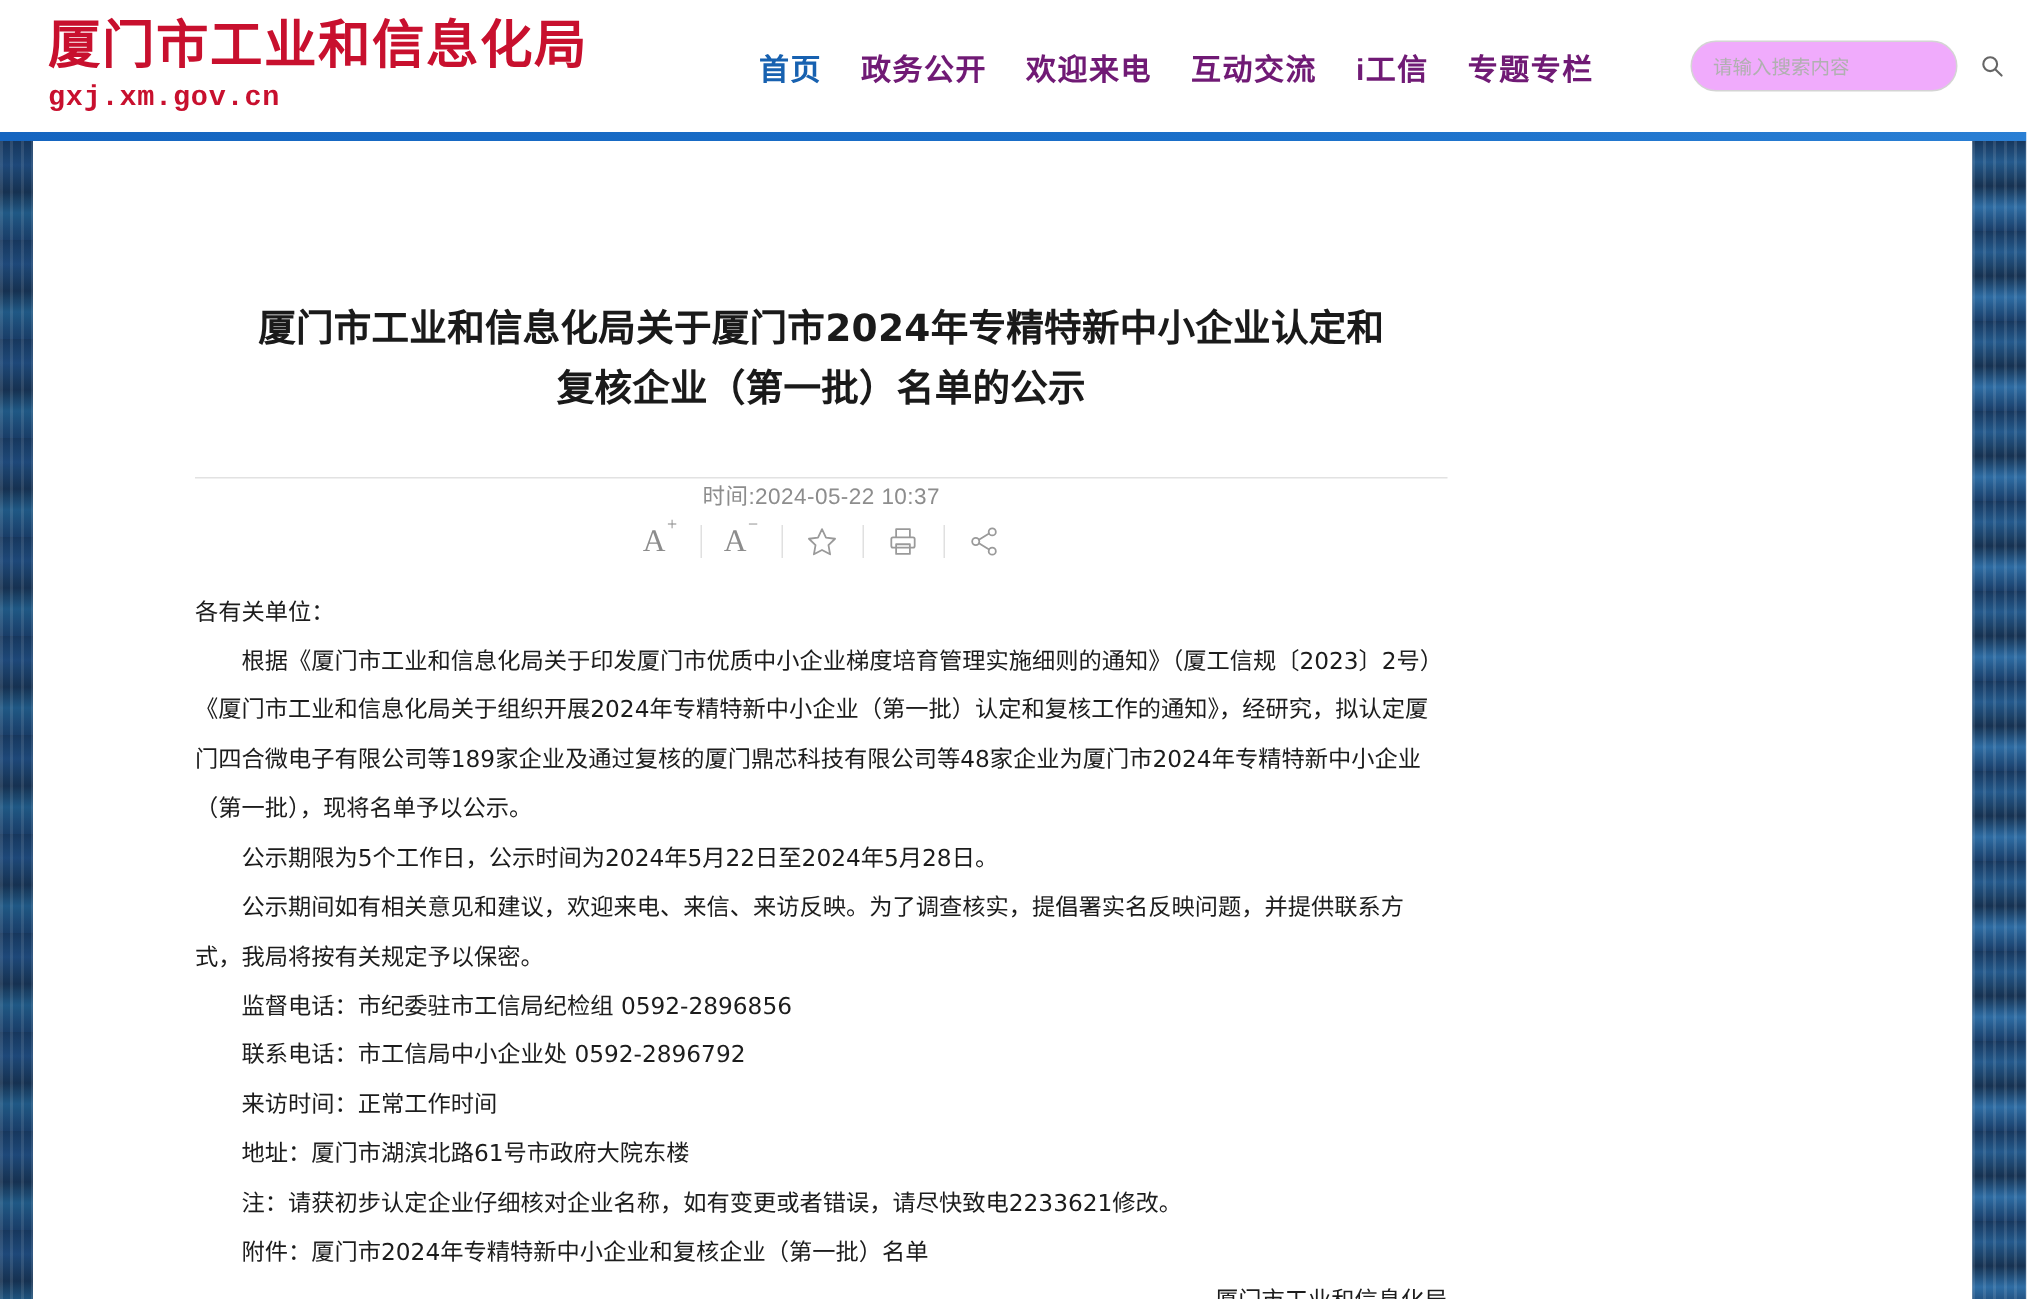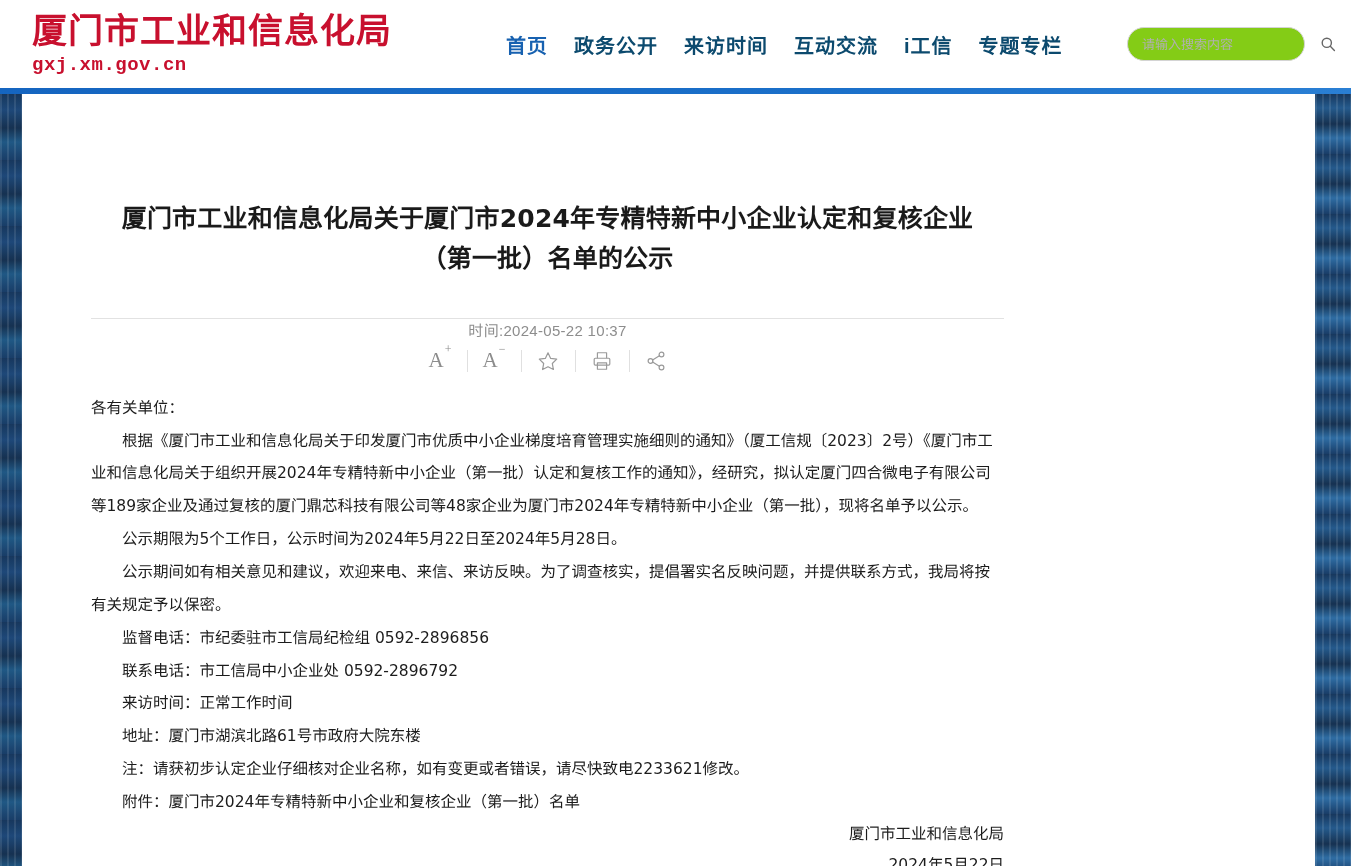--- a/index.html
+++ b/index.html
@@ -48,37 +48,37 @@
   .main-nav {
     display: flex;
     align-items: flex-start;
     gap: 26px;
     flex: 1;
     margin-left: 10px;
   }
   .nav-item {
     font-size: 20px;
     font-weight: 700;
-    color: #0c4a6e;
+    color: #701a75;
     white-space: nowrap;
     cursor: pointer;
     letter-spacing: 1px;
   }
   .nav-item.active { color: #1761b0; }
 
   .search-box {
     width: 178px;
     height: 34px;
     border: 1px solid #d4d4d4;
     border-radius: 17px;
     display: flex;
     align-items: center;
     padding: 0 12px;
     margin-right: 20px;
-    background: #84cc16;
+    background: #f0abfc;
   }
   .search-input {
     border: 0;
     outline: 0;
     flex: 1;
     font-size: 13px;
     color: #333;
     font-family: "Liberation Sans", sans-serif;
     background: transparent;
   }
@@ -126,21 +126,21 @@
     background: repeating-linear-gradient(90deg, rgba(255,255,255,0.10) 0 2px, rgba(0,0,0,0) 2px 7px);
   }
 
   .article {
     position: absolute;
     left: 22px;
     top: 0;
     width: 1051px;
     height: 772px;
     background: #ffffff;
-    padding: 0 61px;
+    padding: 0 100px;
   }
 
   .article-title {
     font-family: "DejaVu Sans", sans-serif;
     font-size: 25px;
     font-weight: 700;
     color: #1a1a1a;
     line-height: 1.62;
     text-align: center;
     padding: 88px 38px 0 38px;
@@ -219,21 +219,21 @@
 <div class="site-header">
 
   <div class="brand">
     <div class="brand-title">厦门市工业和信息化局</div>
     <div class="brand-url">gxj.xm.gov.cn</div>
   </div>
 
   <nav class="main-nav">
     <span class="nav-item active">首页</span>
     <span class="nav-item">政务公开</span>
-    <span class="nav-item">来访时间</span>
+    <span class="nav-item">欢迎来电</span>
     <span class="nav-item">互动交流</span>
     <span class="nav-item">i工信</span>
     <span class="nav-item">专题专栏</span>
   </nav>
 
   <div class="search-box">
     <input class="search-input" type="text" placeholder="请输入搜索内容" style="">
     <span class="search-icon">
       <svg width="16" height="16" viewBox="0 0 16 16" fill="none" stroke="#666" stroke-width="1.4">
         <circle cx="6.8" cy="6.8" r="4.6"></circle>

